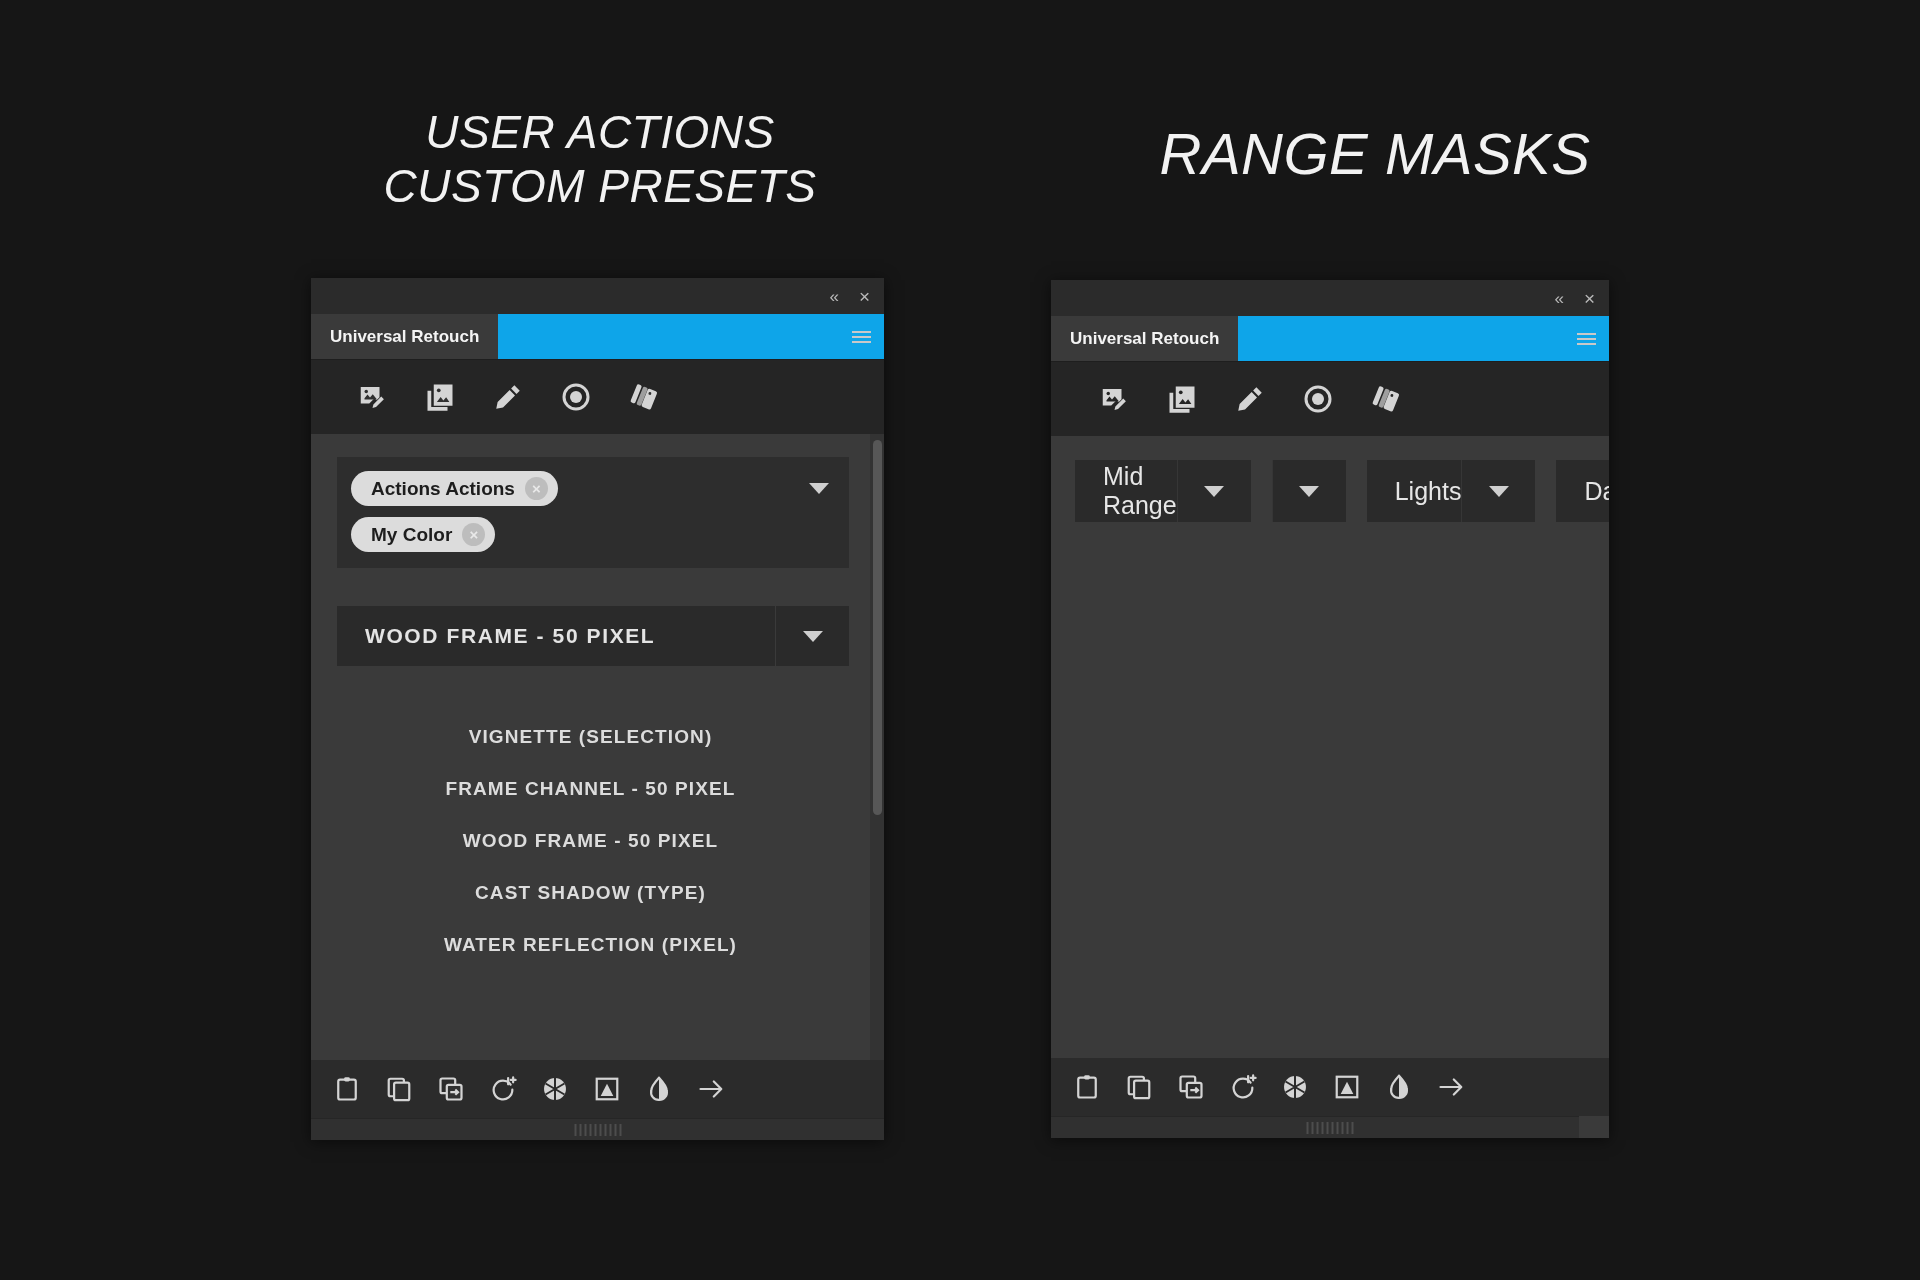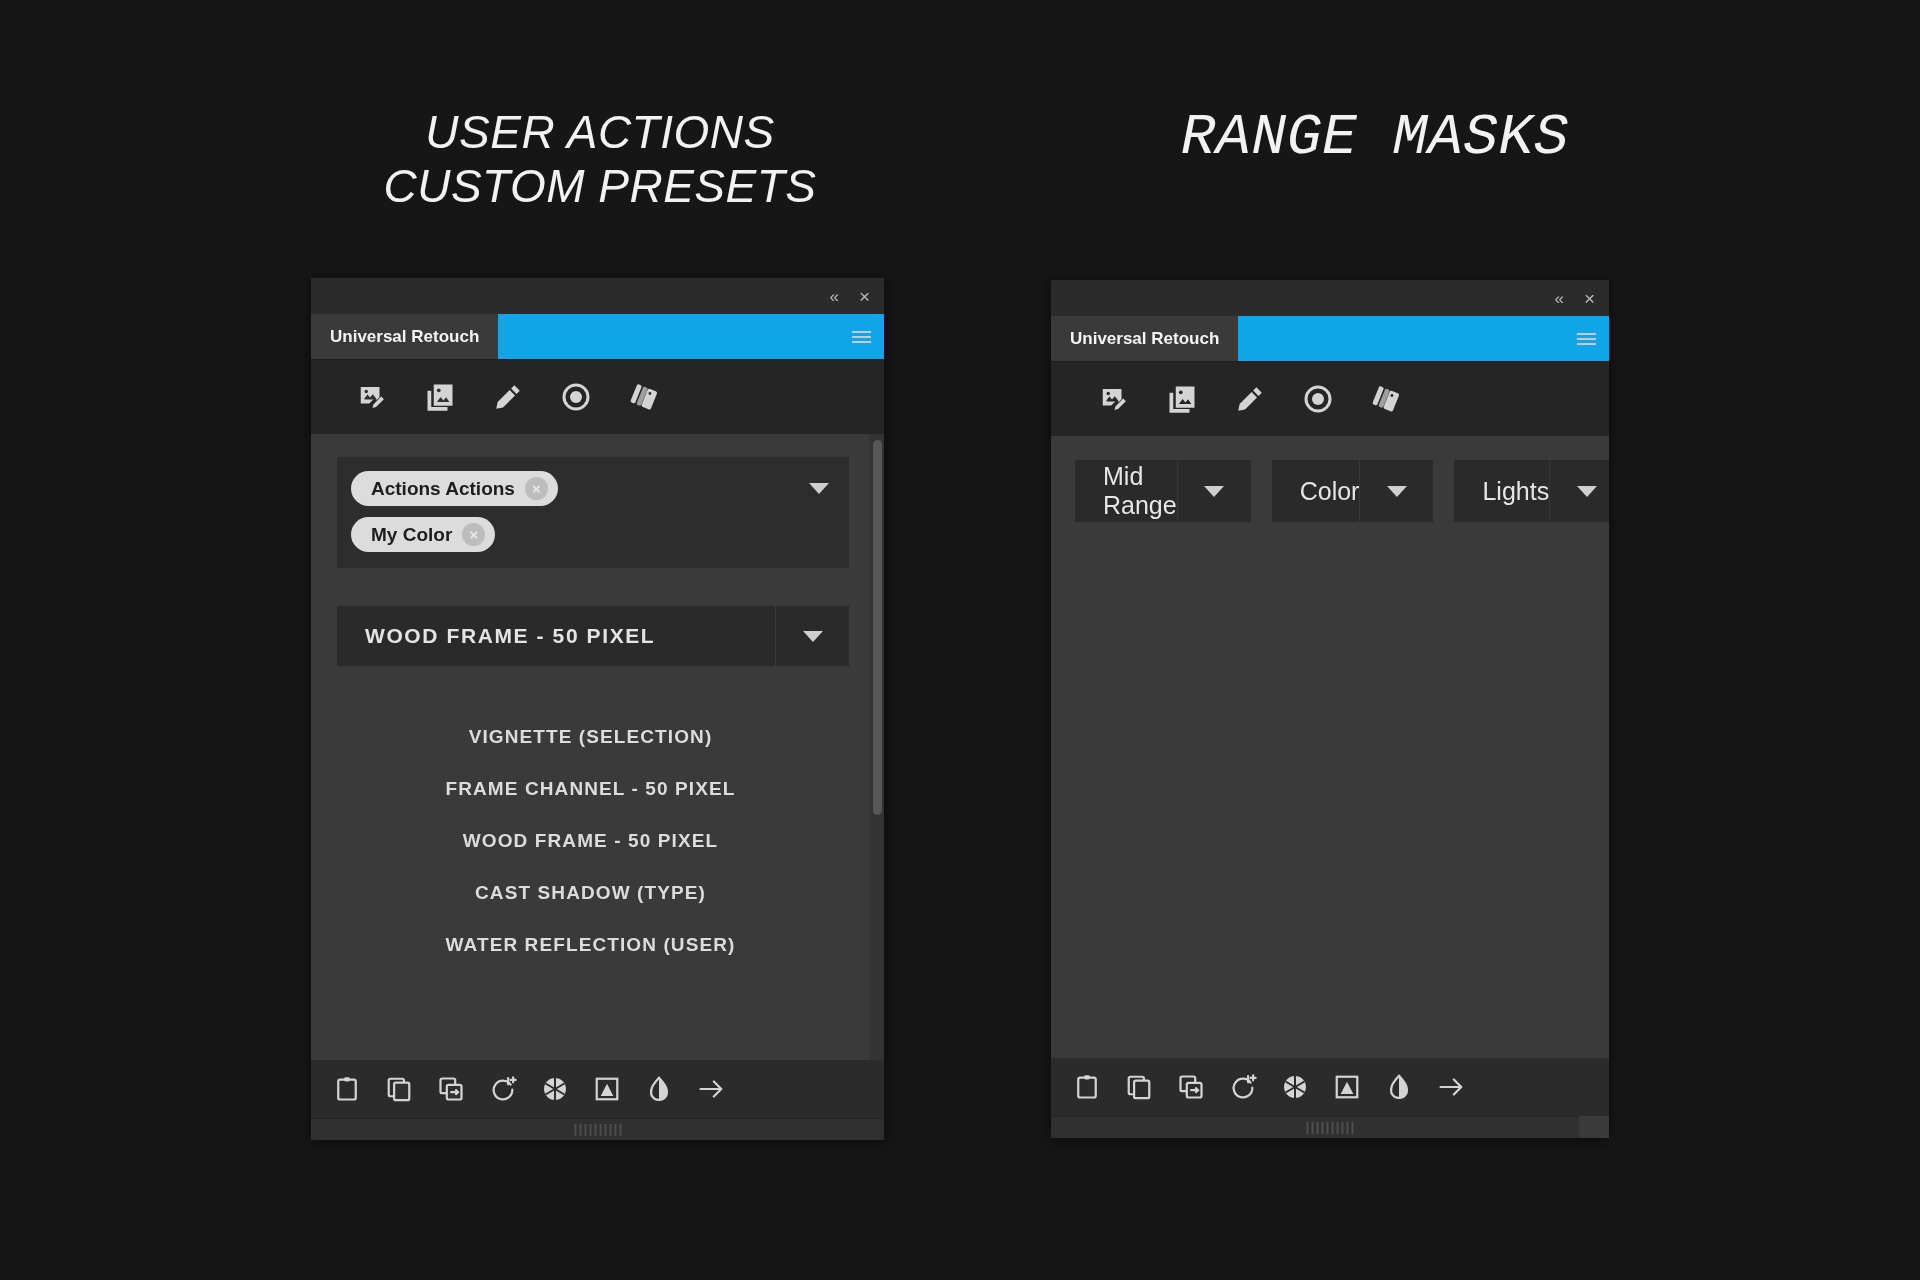--- a/index.html
+++ b/index.html
@@ -25,21 +25,21 @@
     color: #f2f2f2;
     font-family: "Liberation Sans", sans-serif;
     font-style: italic;
     font-weight: 400;
     letter-spacing: 0.5px;
     text-align: center;
     line-height: 1.18;
     white-space: pre-line;
   }
   #heading-left  { left: 240px; top: 105px;  width: 720px; font-size: 46px; }
-  #heading-right { left: 985px; top: 104px;  width: 780px; font-size: 58px; font-family: Liberation Mono, monospace; }
+  #heading-right { left: 985px; top: 120px;  width: 780px; font-size: 58px; }
 
   
   .panel {
     position: absolute;
     background: #303030;
     box-shadow: 0 2px 14px rgba(0,0,0,0.55);
     display: flex;
     flex-direction: column;
     overflow: hidden;
   }
@@ -403,21 +403,21 @@
           <span class="caret-cell">
             <span class="caret"></span>
           </span>
         </div>
 
         <div class="preset-list">
           <div class="preset-item">VIGNETTE (SELECTION)</div>
           <div class="preset-item">FRAME CHANNEL - 50 PIXEL</div>
           <div class="preset-item">WOOD FRAME - 50 PIXEL</div>
           <div class="preset-item">CAST SHADOW (TYPE)</div>
-          <div class="preset-item">WATER REFLECTION (USER)</div>
+          <div class="preset-item">WATER REFLECTION (PIXEL)</div>
         </div>
 
         <div class="scrollbar">
           <div class="scroll-thumb"></div>
         </div>
 
       </div>
     </div>
 
     <div class="bottom-bar">
@@ -550,21 +550,20 @@
 
     <div class="body">
       <div class="dd-list">
         <div class="dd-row">
           <span class="label">Mid Range</span>
           <span class="caret-cell">
             <span class="caret"></span>
           </span>
         </div>
         <div class="dd-row">
-          <span class="label">Color</span>
           <span class="caret-cell">
             <span class="caret"></span>
           </span>
         </div>
         <div class="dd-row">
           <span class="label">Lights</span>
           <span class="caret-cell">
             <span class="caret"></span>
           </span>
         </div>

